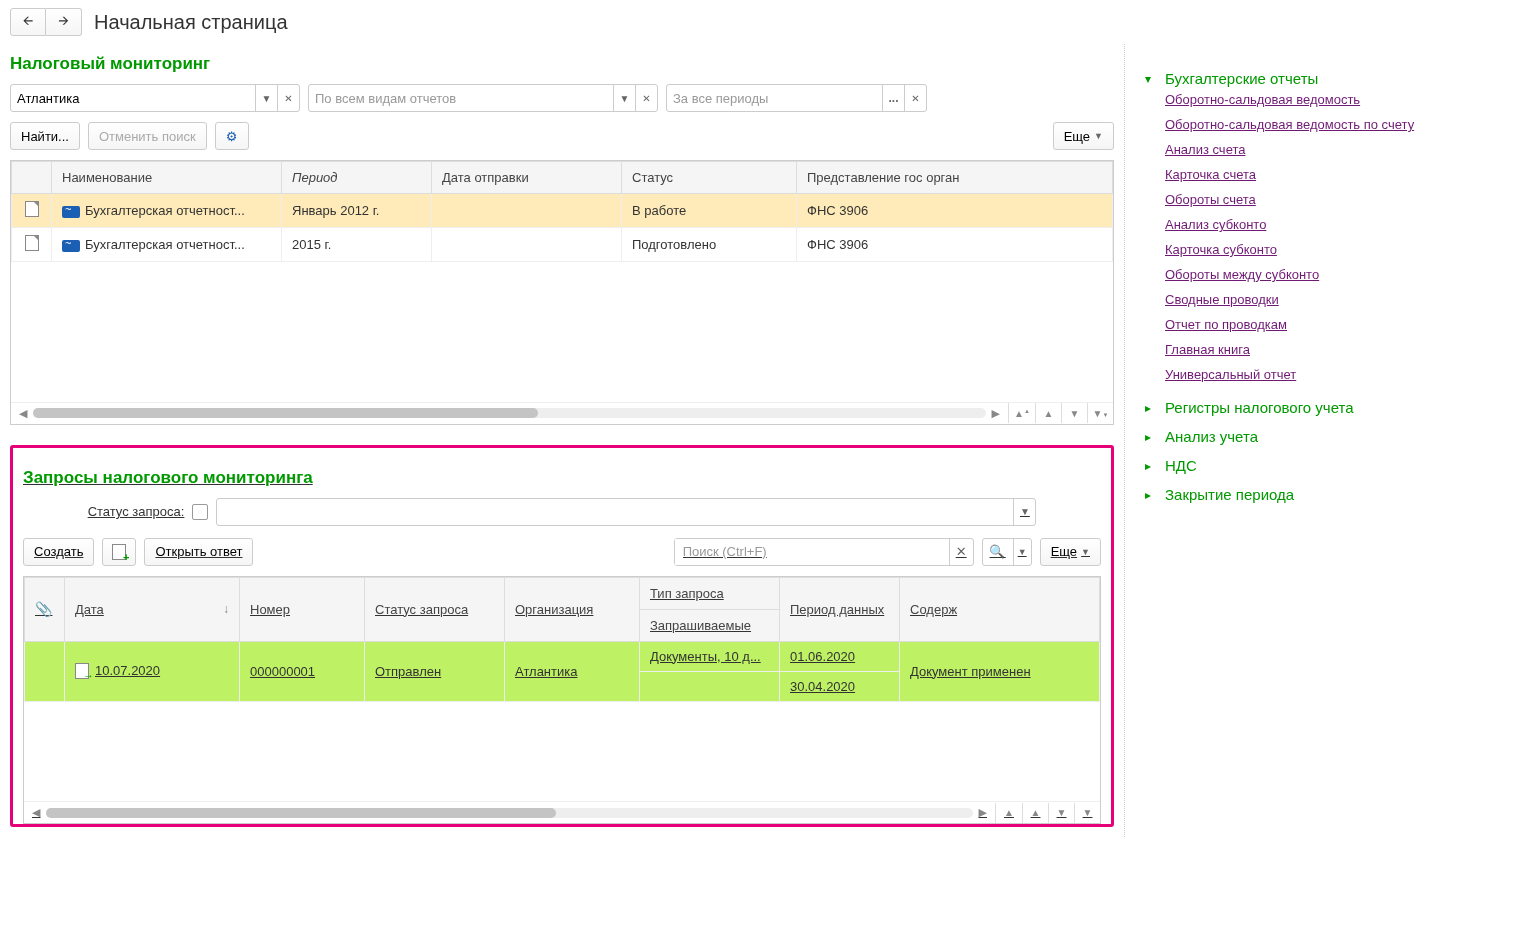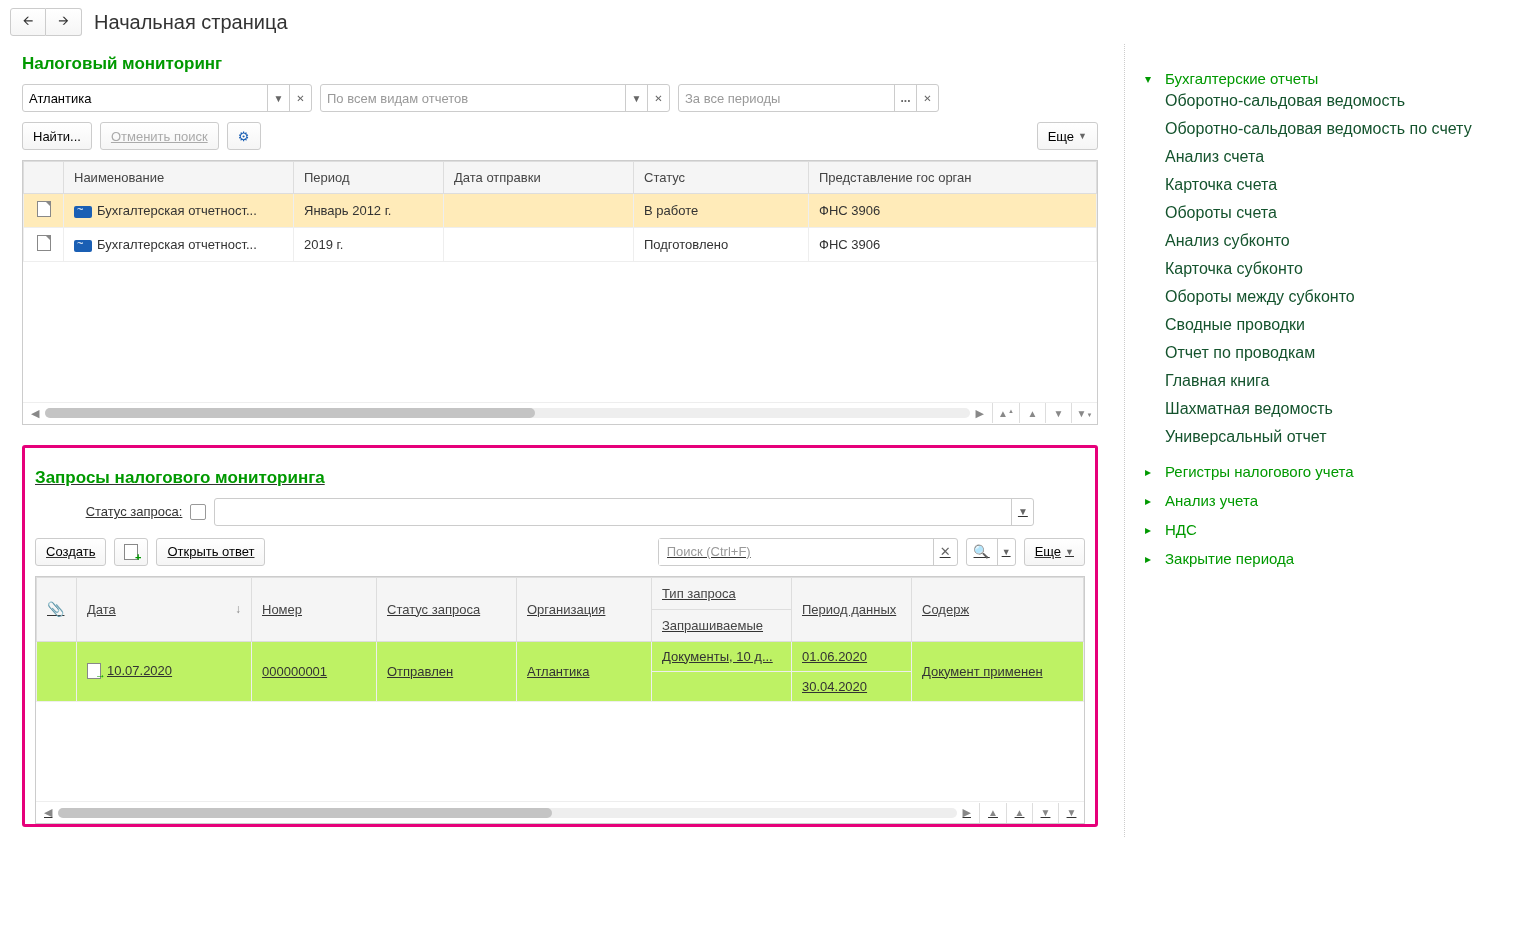--- a/index.html
+++ b/index.html
@@ -6,37 +6,37 @@
 body { font-family: Arial, sans-serif; font-size: 13px; color: #333; background: #fff; }
 
 
 .header-row { display: flex; align-items: center; padding: 8px 10px; gap: 12px; }
 .nav-btn-group { display: flex; }
 .nav-btn { width: 36px; height: 28px; border: 1px solid #ccc; background: linear-gradient(#fff,#f5f5f5); display:flex;align-items:center;justify-content:center; cursor: pointer; }
 .nav-btn:first-child { border-radius: 3px 0 0 3px; }
 .nav-btn:last-child { border-radius: 0 3px 3px 0; border-left: none; }
 .page-title { font-size: 20px; color: #333; }
 
-.main-layout { display: flex; gap: 16px; padding-left: 12px; }
+.main-layout { display: flex; gap: 0; }
 .left-col { flex: 1; padding: 0 10px 10px 10px; }
 .right-col { width: 410px; border-left: 1px dotted #ccc; padding: 20px 20px 10px 20px; }
 
 .section-title { color: #009900; font-size: 17px; font-weight: bold; margin: 10px 0; }
 
 .filter-row { display: flex; gap: 8px; margin-bottom: 10px; }
 
 
 .combo { display: flex; border: 1px solid #ccc; border-radius: 3px; height: 28px; background: #fff; }
 .combo-input { border: none; padding: 2px 6px; font-size: 13px; flex: 1; background: transparent; outline: none; }
 .combo-input::placeholder { color: #999; }
 .combo-btn { width: 22px; border-left: 1px solid #ccc; display:flex;align-items:center;justify-content:center; cursor:pointer; color:#666; font-size: 10px; }
 .combo-btn.ellipsis { font-size: 12px; font-weight: bold; letter-spacing: 0; }
 
 .btn { height: 28px; border: 1px solid #ccc; border-radius: 3px; background: linear-gradient(#fff,#f5f5f5); padding: 0 10px; cursor: pointer; font-size: 13px; display: inline-flex; align-items: center; gap: 4px; }
-.btn.disabled { color: #aaa; cursor: default; text-decoration: underline; }
+.btn.disabled { color: #aaa; cursor: default; }
 .btn-small { width: 34px; padding: 0; justify-content: center; }
 
 .toolbar-row { display: flex; gap: 8px; align-items: center; margin-bottom: 0; }
 .spacer { flex: 1; }
 .btn .caret { font-size: 9px; color: #666; }
 
 
 .table-wrap { border: 1px solid #ccc; margin-top: 10px; }
 .grid { width: 100%; border-collapse: collapse; font-size: 13px; }
 .grid th { background: #f5f5f5; border: 1px solid #ddd; padding: 8px 10px; text-align: left; font-weight: normal; color: #444; }
@@ -73,26 +73,26 @@
 .search-clear { width: 24px; border-left: 1px solid #ccc; display:flex;align-items:center;justify-content:center; color:#666; cursor:pointer; }
 
 .btn-search-split { display: flex; height: 28px; border: 1px solid #ccc; border-radius: 3px; }
 .btn-search-split .mag { width: 30px; display:flex;align-items:center;justify-content:center; color:#228; }
 .btn-search-split .drop { width: 18px; border-left:1px solid #ccc; display:flex;align-items:center;justify-content:center; font-size:9px; color:#666; }
 
 
 .tree-item { padding: 6px 0; }
 .tree-toggle { display: flex; align-items: center; gap: 8px; color: #009900; font-size: 15px; cursor: pointer; }
 .tree-toggle .chevron { font-size: 12px; width: 12px; }
-.tree-link { display: block; color: #14532d; font-size: 16px; padding: 5px 0 5px 20px; cursor: pointer; }
+.tree-link { display: block; color: #701a75; text-decoration: underline; font-size: 13px; padding: 5px 0 5px 20px; cursor: pointer; }
 
 
 .col-icon1 { width: 40px; }
 .col-name { width: 230px; }
-.col-period { width: 150px; }
+.col-period { width: 150px; font-style: italic; }
 .col-sent { width: 190px; }
 .col-status { width: 175px; }
 .col-org { }
 
 
 .b-attach { width: 40px; }
 .b-date { width: 175px; }
 .b-num { width: 125px; }
 .b-status { width: 140px; }
 .b-org { width: 135px; }
@@ -188,21 +188,21 @@
             <td class="icon-cell"><span class="doc-icon-placeholder"></span></td>
             <td><span class="type-badge"></span><span>Бухгалтерская отчетност...</span></td>
             <td>Январь 2012 г.</td>
             <td></td>
             <td>В работе</td>
             <td>ФНС 3906</td>
           </tr>
           <tr>
             <td class="icon-cell"><span class="doc-icon-placeholder"></span></td>
             <td><span class="type-badge"></span><span>Бухгалтерская отчетност...</span></td>
-            <td>2019 г.</td>
+            <td>2015 г.</td>
             <td></td>
             <td>Подготовлено</td>
             <td>ФНС 3906</td>
           </tr>
           <tr>
               <td colspan="6" style="height:140px;border:none;"></td>
             </tr>
         </tbody>
       </table>
       <div class="scroll-footer">
@@ -326,21 +326,20 @@
       <a class="tree-link">Оборотно-сальдовая ведомость по счету</a>
       <a class="tree-link">Анализ счета</a>
       <a class="tree-link">Карточка счета</a>
       <a class="tree-link">Обороты счета</a>
       <a class="tree-link">Анализ субконто</a>
       <a class="tree-link">Карточка субконто</a>
       <a class="tree-link">Обороты между субконто</a>
       <a class="tree-link">Сводные проводки</a>
       <a class="tree-link">Отчет по проводкам</a>
       <a class="tree-link">Главная книга</a>
-      <a class="tree-link">Шахматная ведомость</a>
       <a class="tree-link">Универсальный отчет</a>
     </div>
     <div class="tree-item">
       <div class="tree-toggle">
         <span class="chevron">▸</span>
         <span>Регистры налогового учета</span>
       </div>
     </div>
     <div class="tree-item">
       <div class="tree-toggle">

